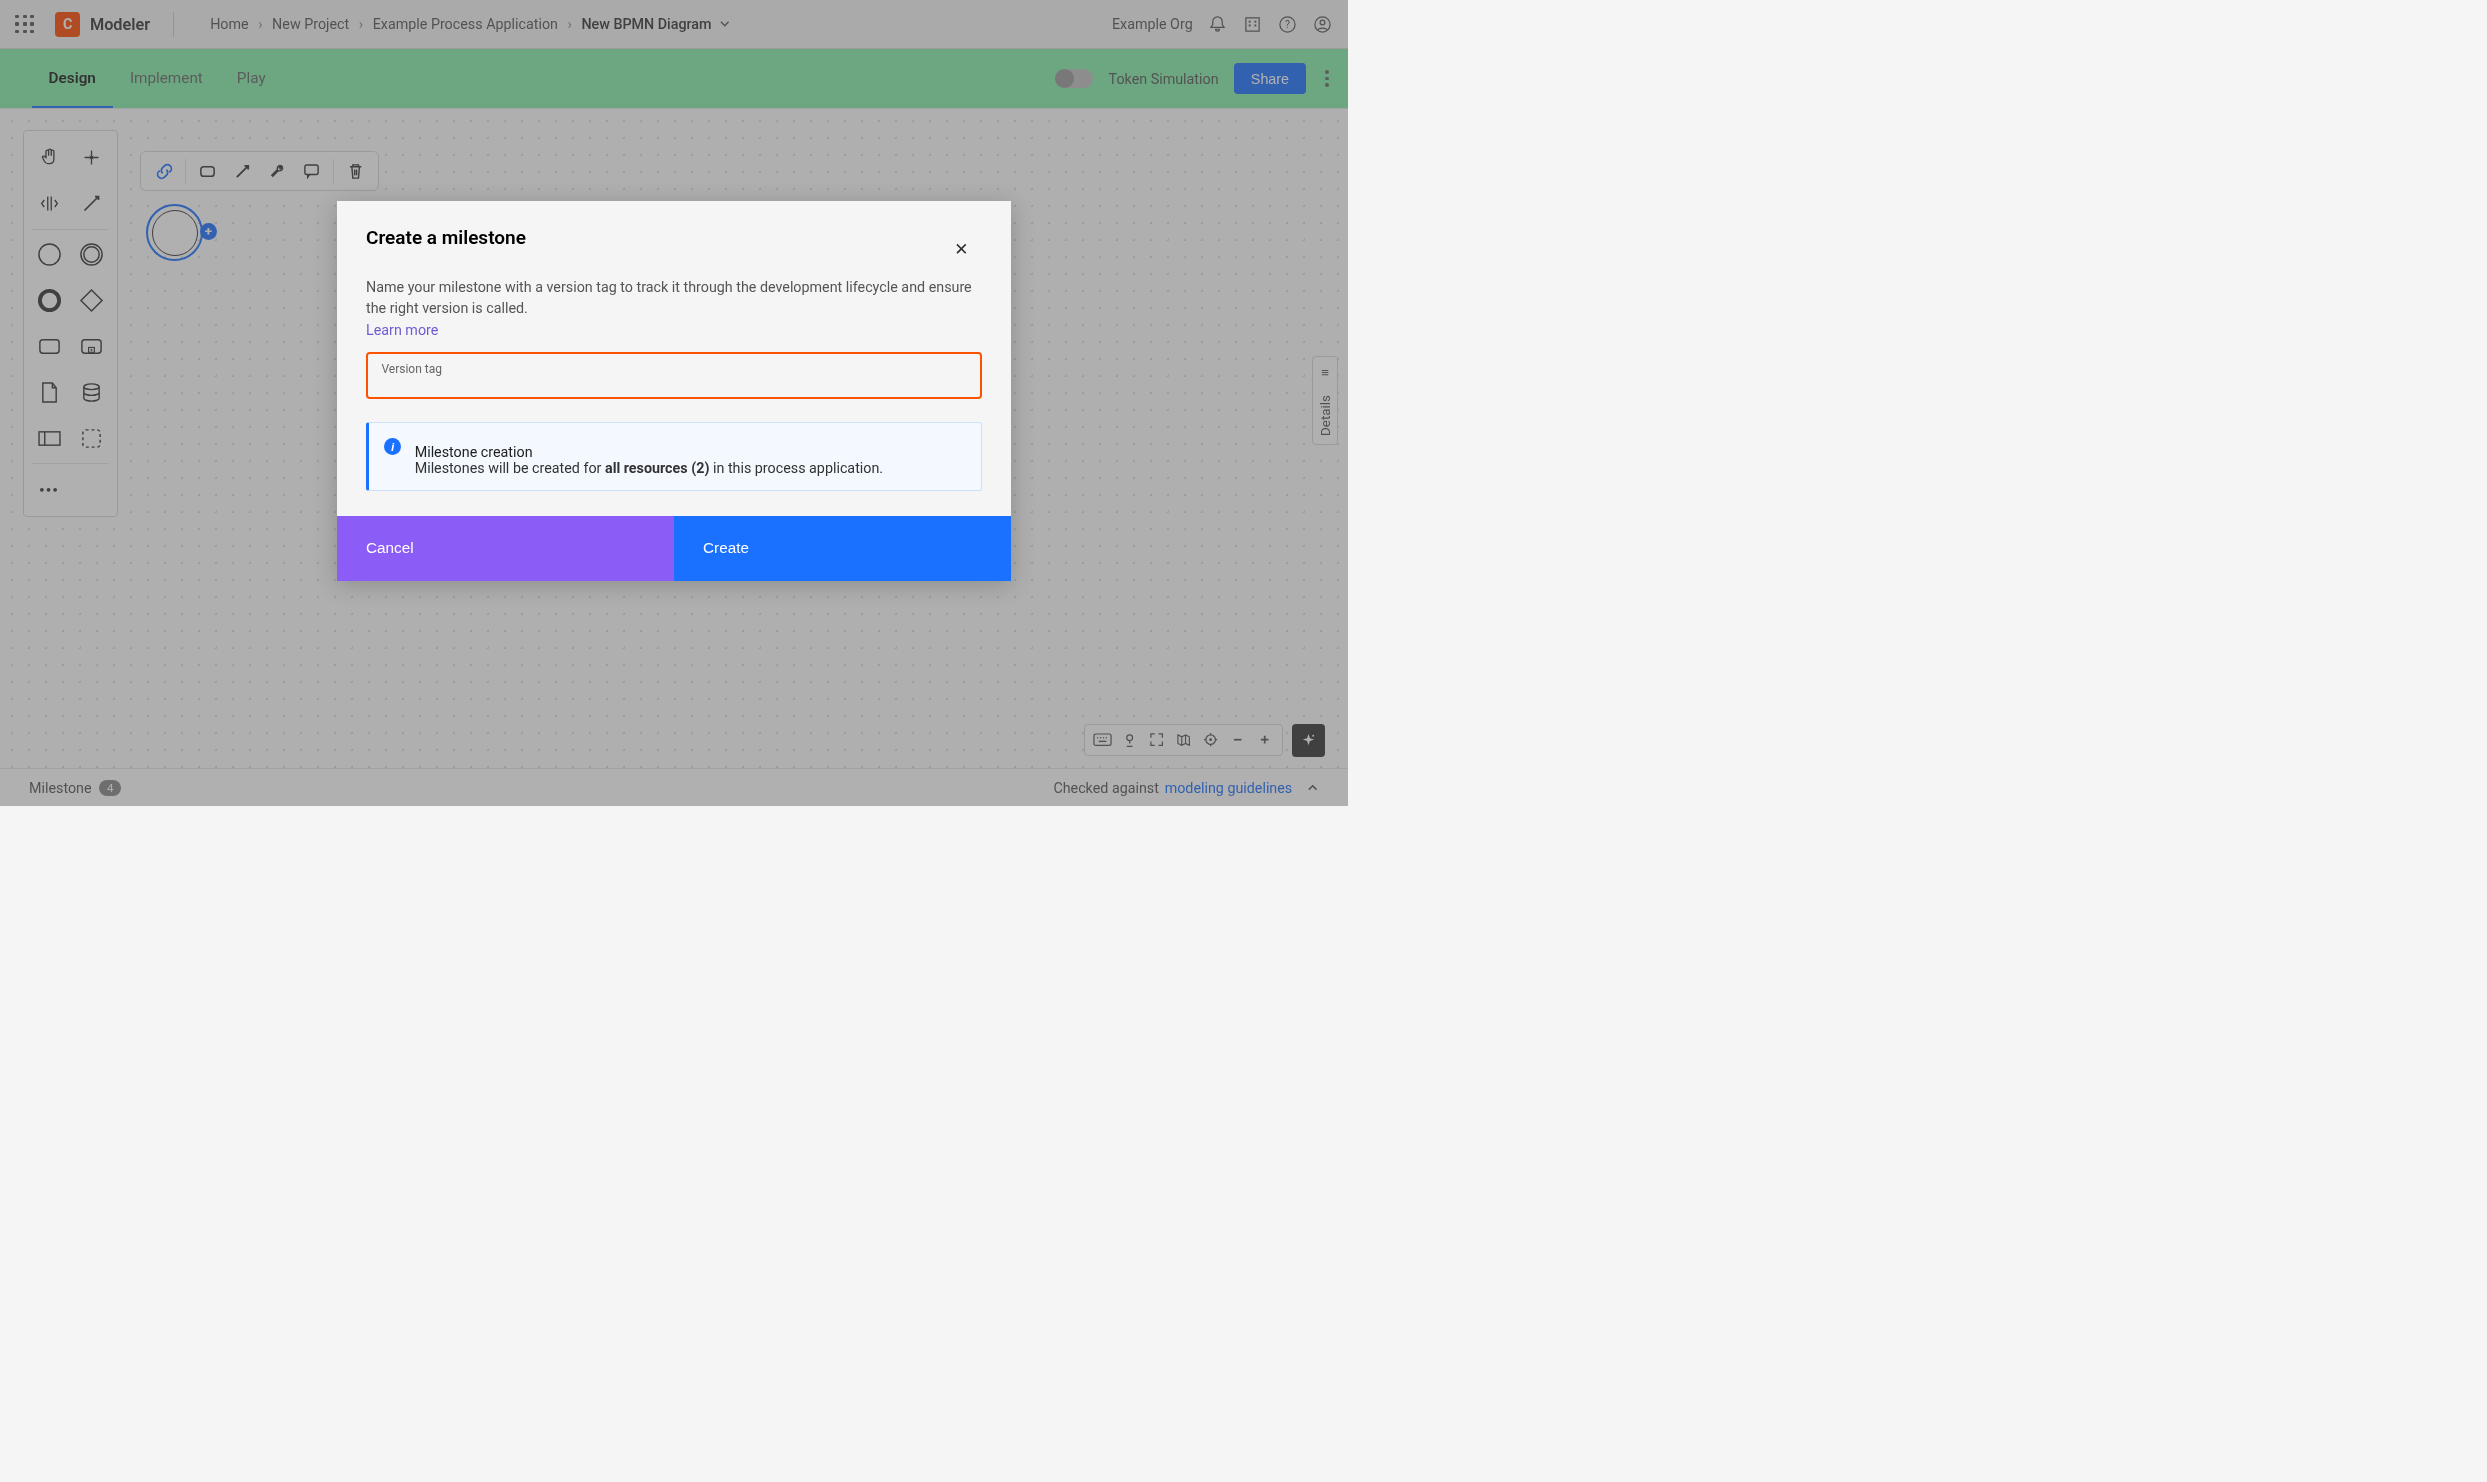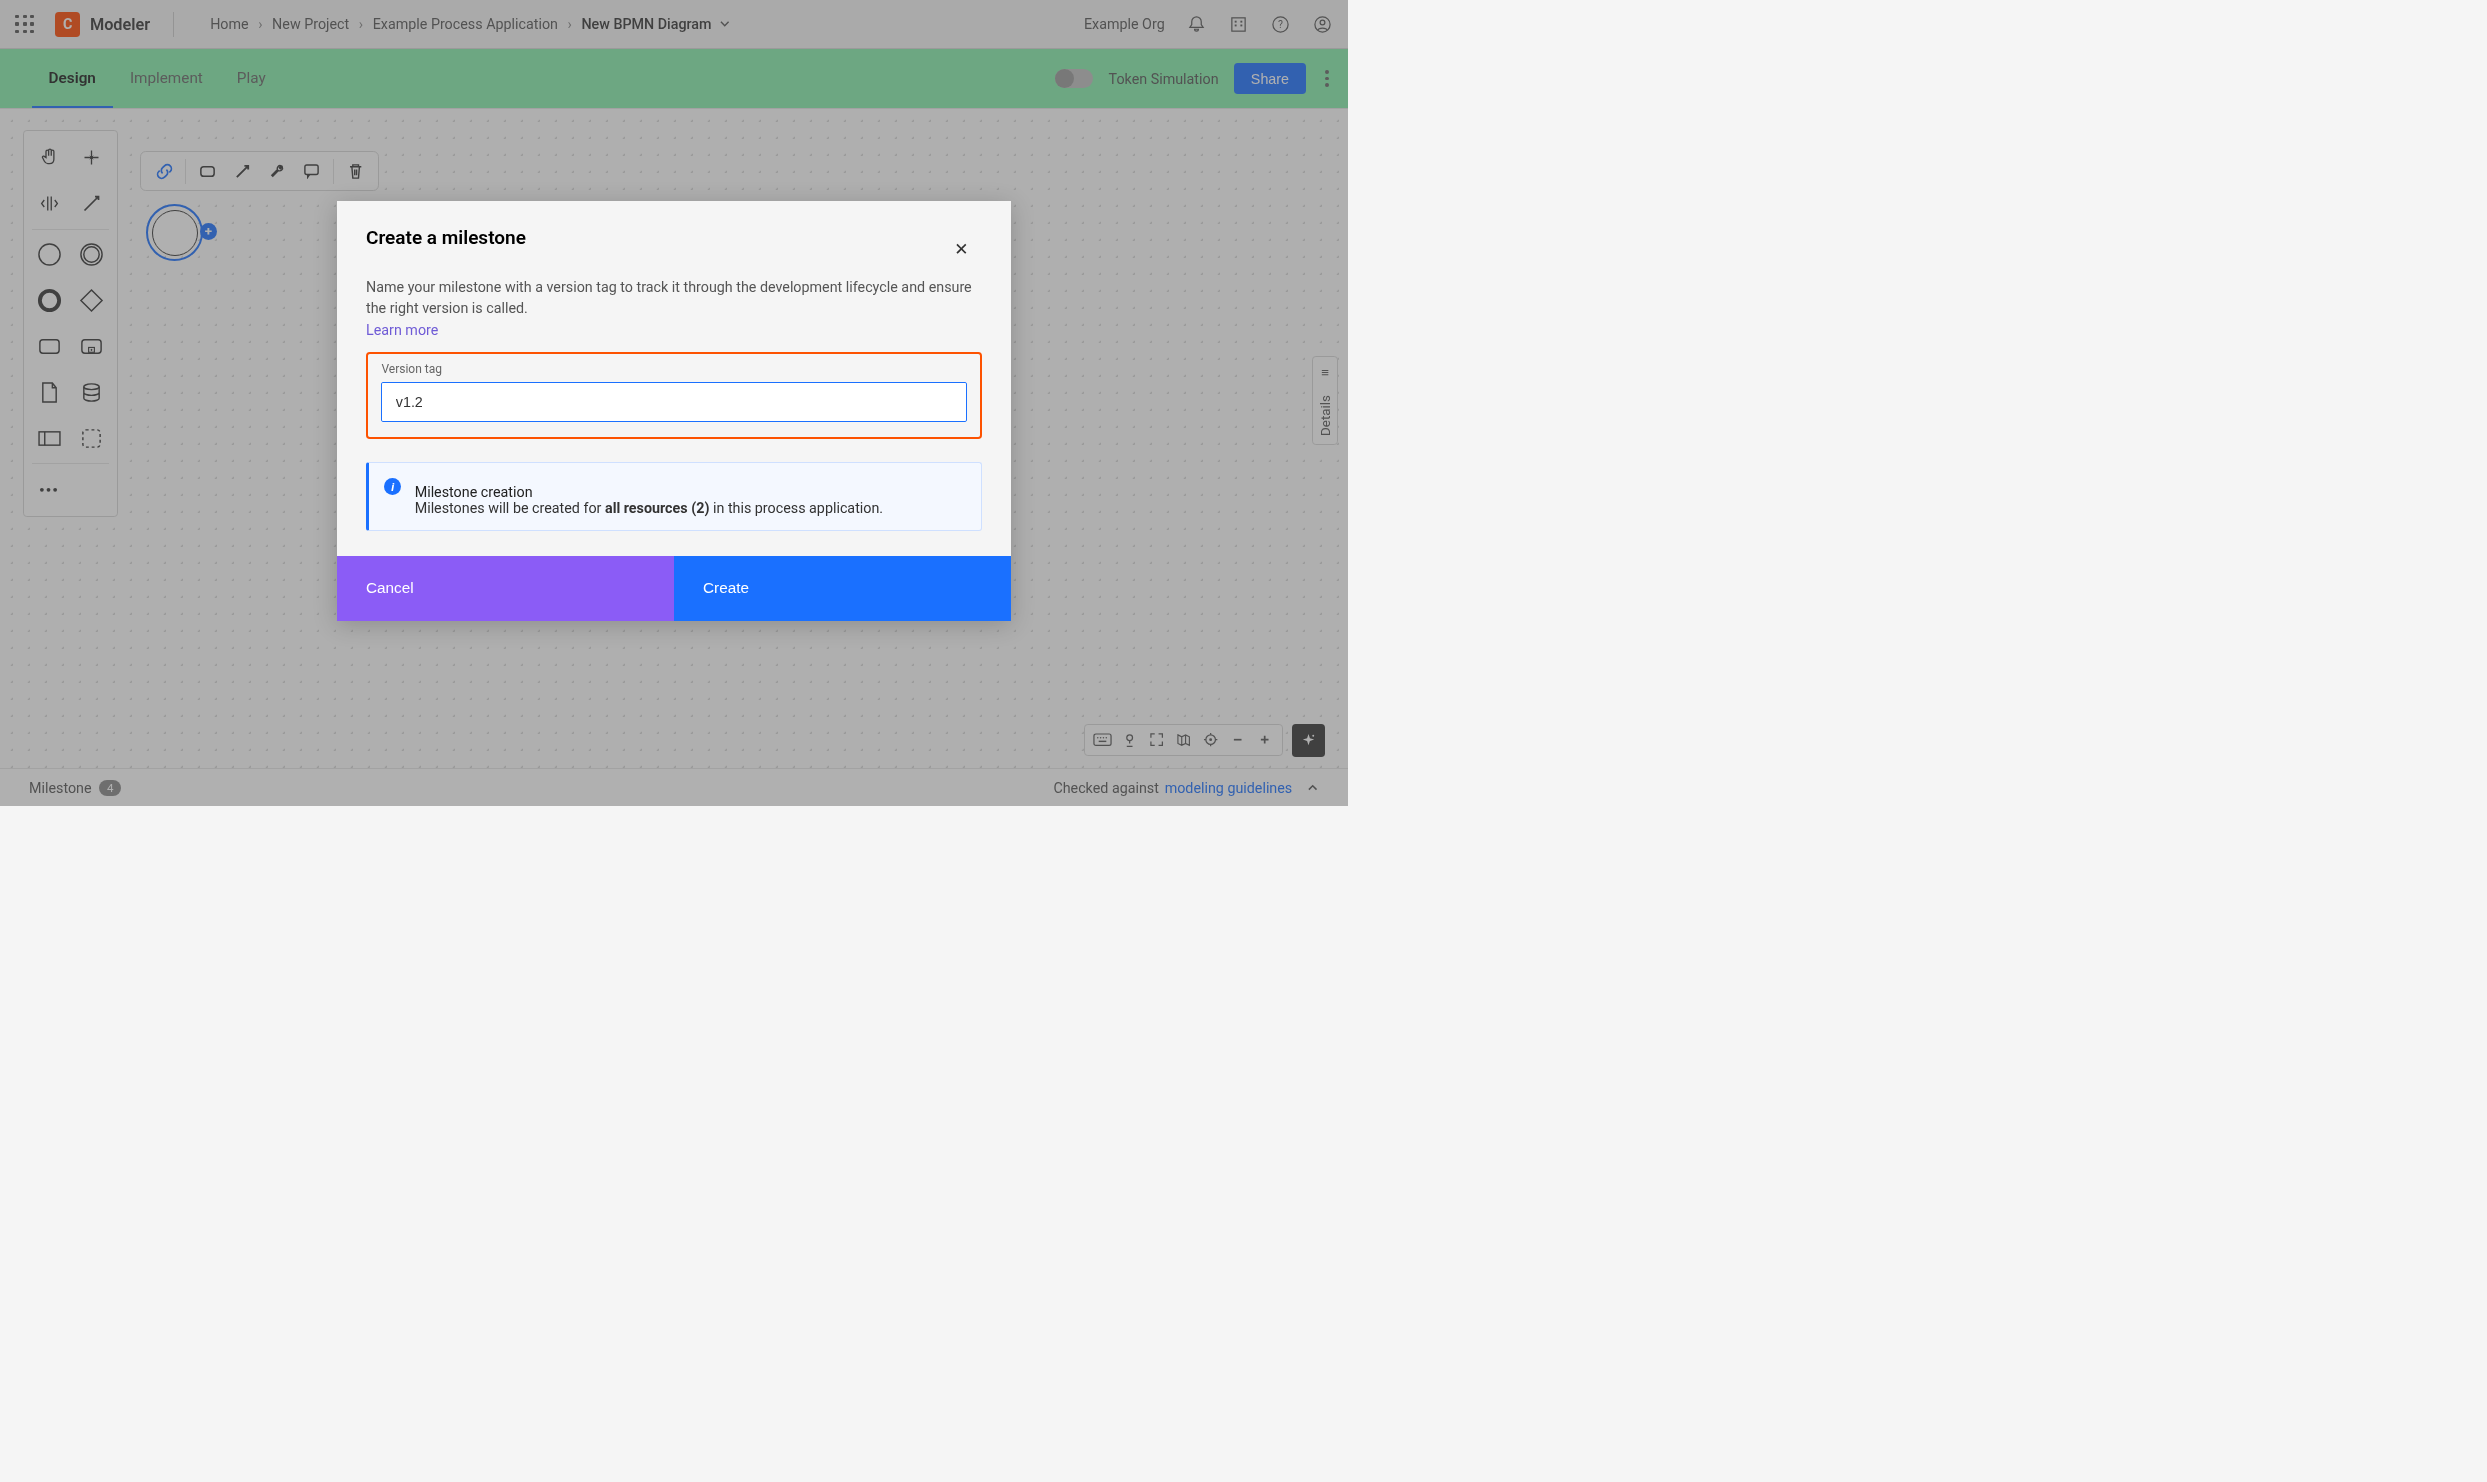--- a/index.html
+++ b/index.html
@@ -11,21 +11,21 @@
 .hamburger { width: 19px; height: 19px; display: grid; grid-template-columns: repeat(3,3.8px); grid-template-rows: repeat(3,3.8px); gap: 3.8px; cursor: pointer; margin-right: 21px; }
 .hamburger div { background: #555; border-radius: 1px; }
 .logo { width: 25px; height: 25px; background: #ff4800; border-radius: 3.8px; display: flex; align-items: center; justify-content: center; color: #fff; font-weight: bold; font-size: 14.3px; margin-right: 9.6px; }
 .brand { font-weight: 600; font-size: 16.3px; color: #333; margin-right: 23px; }
 .header-sep { width: 1px; height: 25px; background: #ccc; margin-right: 36px; }
 .breadcrumb { display: flex; align-items: center; color: #555; font-size: 14.3px; flex: 1; }
 .breadcrumb span.seg { cursor: pointer; }
 .breadcrumb span.sep { margin: 0 9.6px; color: #888; }
 .breadcrumb .current { color: #333; font-weight: 500; display: flex; align-items: center; }
 .chev-down { margin-left: 7.7px; }
-.header-right { display: flex; align-items: center; gap: 21px; }
+.header-right { display: flex; align-items: center; gap: 14px; }
 .org-name { color: #555; font-size: 14.3px; }
 .icon-btn { width: 21px; height: 21px; display: flex; align-items: center; justify-content: center; color: #555; cursor: pointer; }
 
 
 .subheader { height: 60px; display: flex; align-items: center; padding: 0 15.3px; background: #86efac; border-bottom: 1px solid #e5e5e5; }
 .tabs { display: flex; height: 100%; margin-left: 16.3px; }
 .tab { padding: 0 17px; display: flex; align-items: center; color: #666; font-size: 15.3px; cursor: pointer; border-bottom: 2.9px solid transparent; }
 .tab.active { color: #1a1a1a; font-weight: 600; border-bottom-color: #1a70ff; }
 .subheader-right { margin-left: auto; display: flex; align-items: center; gap: 15.3px; }
 .toggle { width: 38px; height: 19px; background: #bfbfbf; border-radius: 9.6px; position: relative; cursor: pointer; }
@@ -413,21 +413,20 @@
     <div class="modal-body">
       <div class="modal-body-inner">
         <div class="modal-close">✕</div>
         <div class="modal-title">Create a milestone</div>
         <div class="modal-desc">
           <span>Name your milestone with a version tag to track it through the development lifecycle and ensure the right version is called.</span><br>
           <a href="#">Learn more</a>
         </div>
         <div class="input-block">
           <div class="input-label">Version tag</div>
-          <input class="input-field" value="v1.2" style="">
         </div>
         <div class="info-box">
           <div class="info-icon">i</div>
           <div>
             <div class="info-title">Milestone creation</div>
             <div class="info-text">
               <span>Milestones will be created for </span><strong>all resources (2)</strong><span> in this process application.</span>
             </div>
           </div>
         </div>

